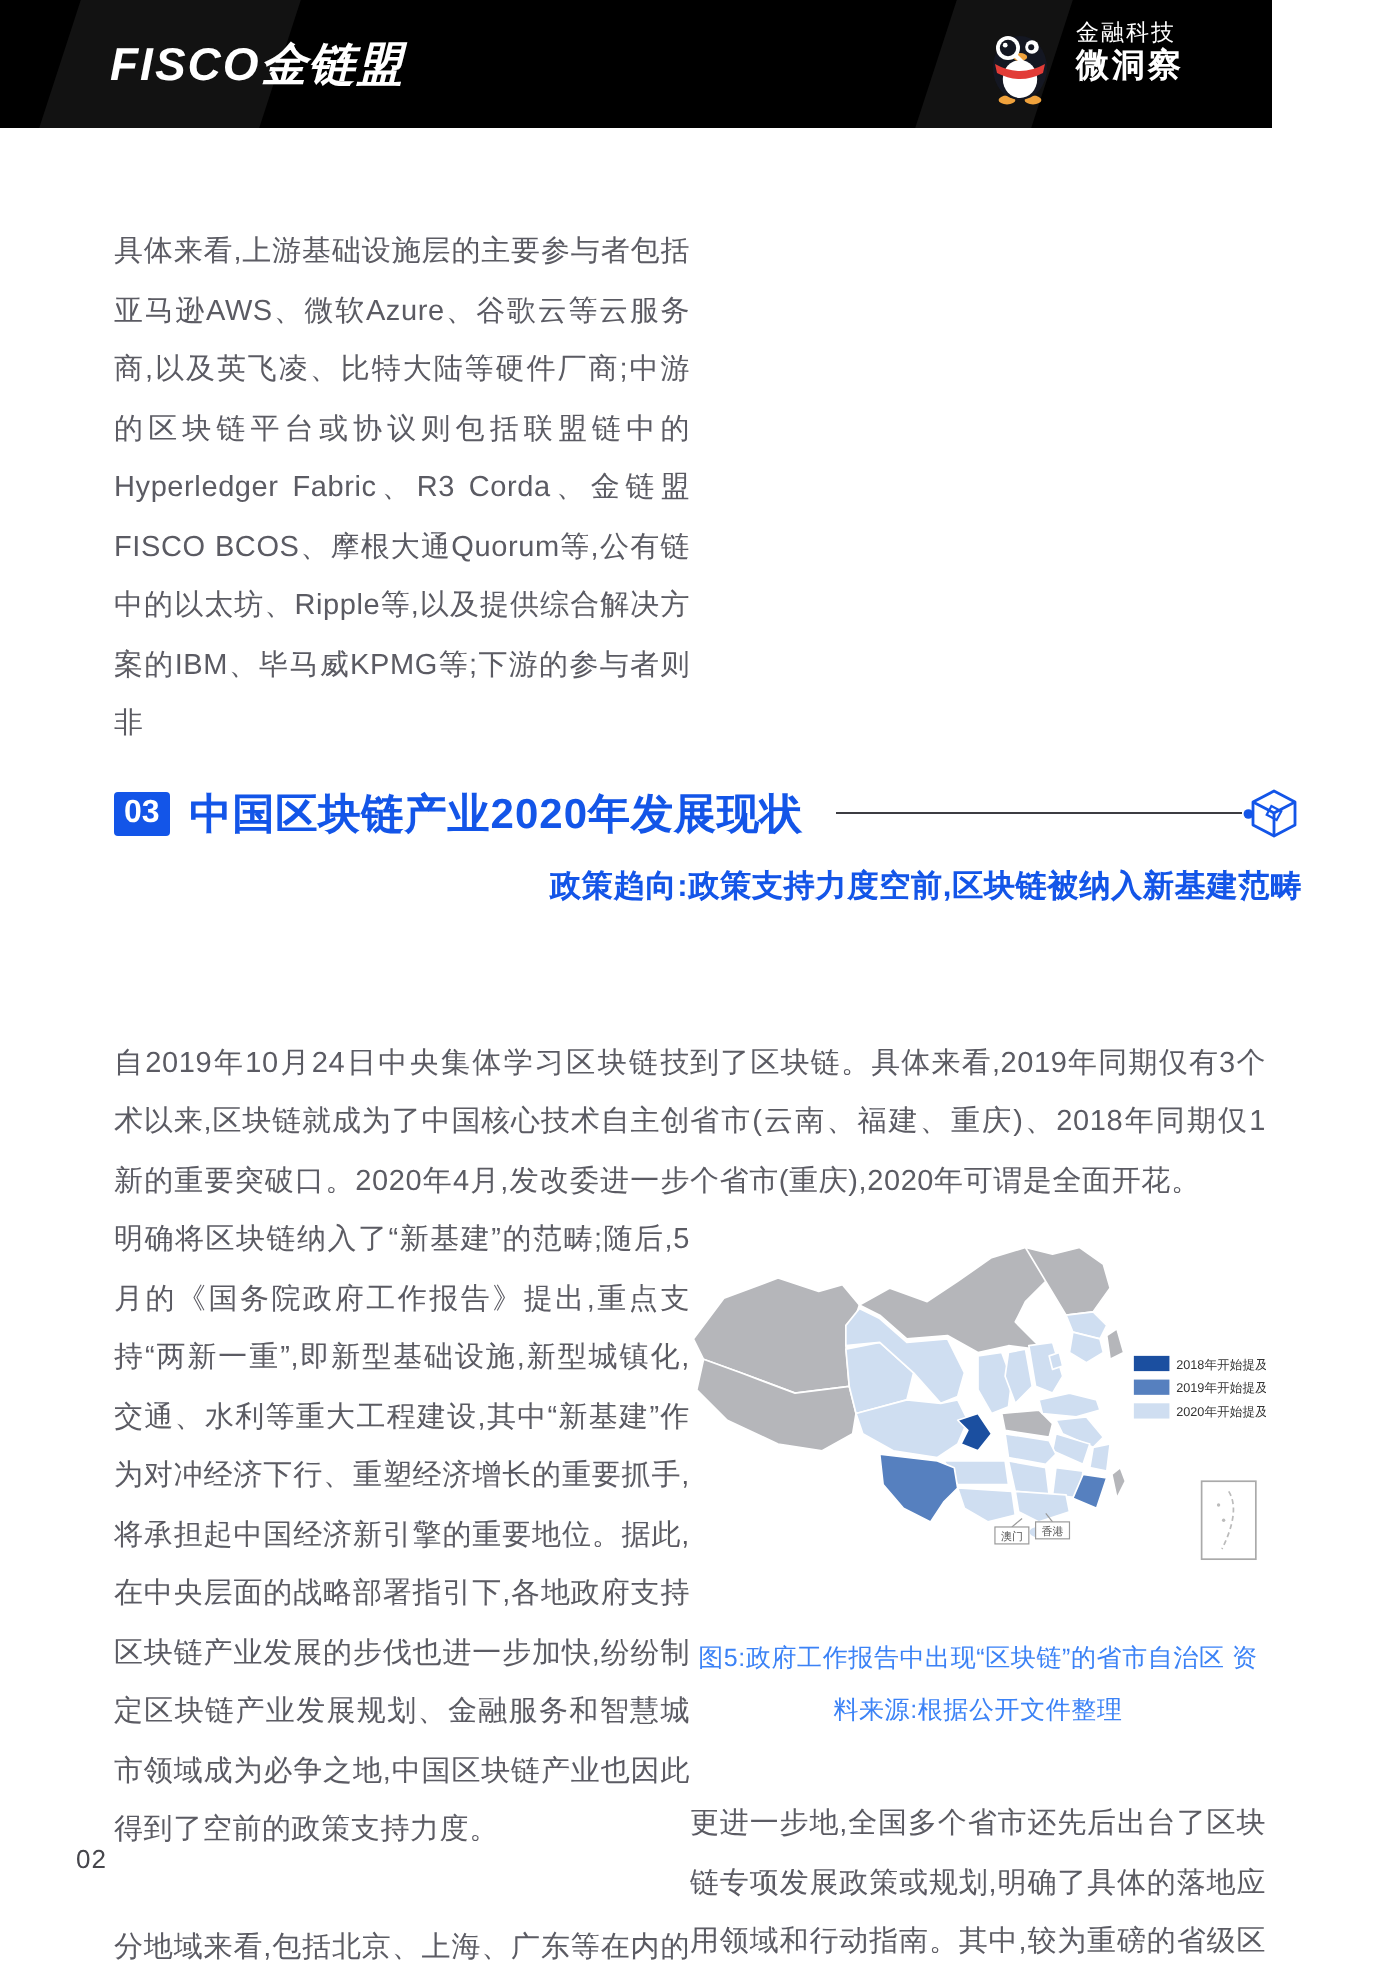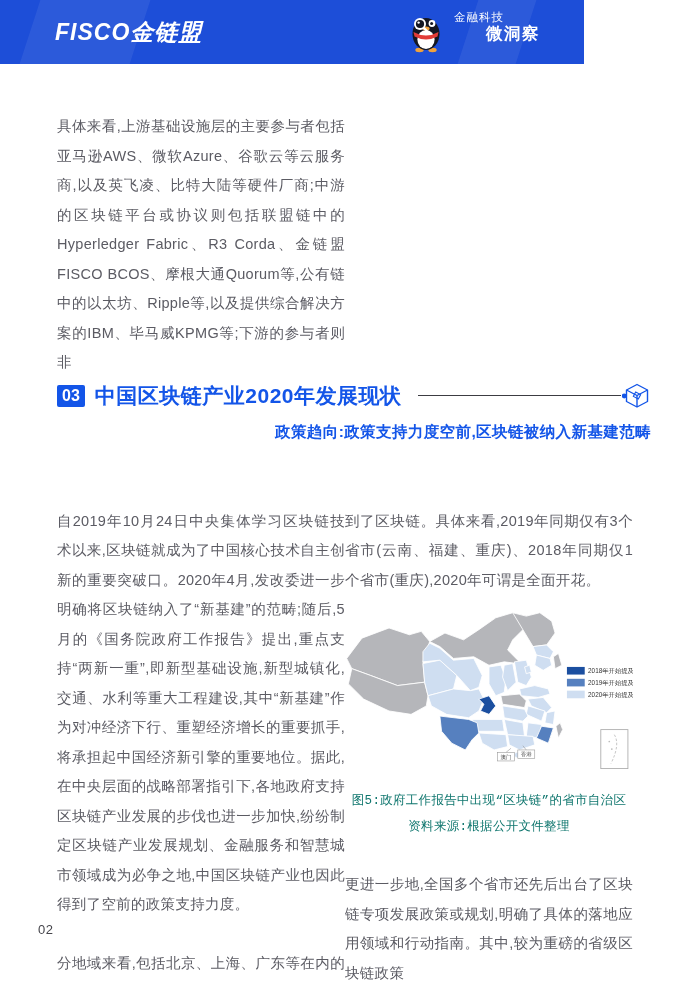--- a/index.html
+++ b/index.html
@@ -3,65 +3,65 @@
 <meta charset="utf-8">
 <style>
   * { margin:0; padding:0; box-sizing:border-box; }
   html,body { width:699px; }
   body {
     width:699px; height:983px; background:#ffffff; position:relative; overflow:hidden;
     font-family:"Liberation Sans","DejaVu Sans",sans-serif; color:#5b5b63;
   }
   
   .header {
-    position:absolute; top:0; left:0; width:584px; height:64px;
-    background:#1d4ed8; overflow:hidden;
+    position:absolute; top:0; left:0; width:636px; height:64px;
+    background:#000000; overflow:hidden;
     display:flex; align-items:center; justify-content:space-between;
     padding:0 44px 0 55px;
   }
   .stripe { position:absolute; top:-10px; bottom:-10px; background:rgba(255,255,255,0.07); transform:skewX(-18deg); }
   .stripe.s1 { left:30px; width:110px; }
   .stripe.s2 { left:468px; width:58px; }
   .logo-text {
     position:relative; color:#fff; font-size:23px; font-weight:bold; font-style:italic;
     letter-spacing:1px; white-space:nowrap;
   }
   .brand { position:relative; display:flex; align-items:flex-start; gap:9px; }
   .brand-txt { color:#fff; line-height:1.15; }
   .brand-top { font-size:11.5px; letter-spacing:1px; }
-  .brand-bottom { font-size:16.5px; font-weight:bold; letter-spacing:1.5px;margin-left:32px; }
+  .brand-bottom { font-size:16.5px; font-weight:bold; letter-spacing:1.5px; }
   
   .content { position:absolute; left:57px; top:64px; width:594px; }
   .cols { display:flex; gap:0; }
   .col { width:288px; }
   p.body-text {
     font-size:14.5px; line-height:29.5px; text-align:justify; letter-spacing:0.3px;
     color:#5b5b63;
   }
   .intro-row { margin-top:48px; min-height:238px; }
   
-  .sec-head { margin-top:4px; display:flex; align-items:center;text-align:center; }
+  .sec-head { margin-top:15px; display:flex; align-items:center;text-align:center; }
   .sec-badge {
     background:#1355e8; color:#fff; font-weight:bold; font-size:16px;
     padding:2px 5px; border-radius:2px; flex:none;
   }
   .sec-title { color:#1355e8; font-size:21px; font-weight:bold; margin-left:10px; letter-spacing:0.5px; flex:none; }
   .sec-rule { flex:1; height:1px; background:#3c3c42; margin-left:16px; }
   .cube-wrap { flex:none; display:flex; align-items:center; }
   .sec-sub { margin-top:12px; color:#1355e8; font-size:15.5px; font-weight:bold; letter-spacing:0.4px;text-align:right; }
   
   .body-row { margin-top:64px; }
   .para-gap { margin-top:29px; }
   
   .figure { margin-top:10px; }
   .map-box { width:288px; height:173px; }
   #china-map polygon, #china-map ellipse.region { stroke:#ffffff; stroke-width:1; stroke-linejoin:round; }
   .figure-caption {
-    margin-top:6px; font-size:12.5px; line-height:26px; color:#0f766e;
-    text-align:center; letter-spacing:0.3px;font-family:Liberation Mono, monospace;
+    margin-top:22px; font-size:12.5px; line-height:26px; color:#3b82f6;
+    text-align:center; letter-spacing:0.3px;
   }
   .after-fig { margin-top:30px; }
   .page-num { position:absolute; left:38px; top:922px; font-size:13px; color:#46464c; letter-spacing:0.5px; }
 </style>
 </head>
 <body>
 
 <div class="header">
   <div class="stripe s1"></div>
   <div class="stripe s2"></div>

